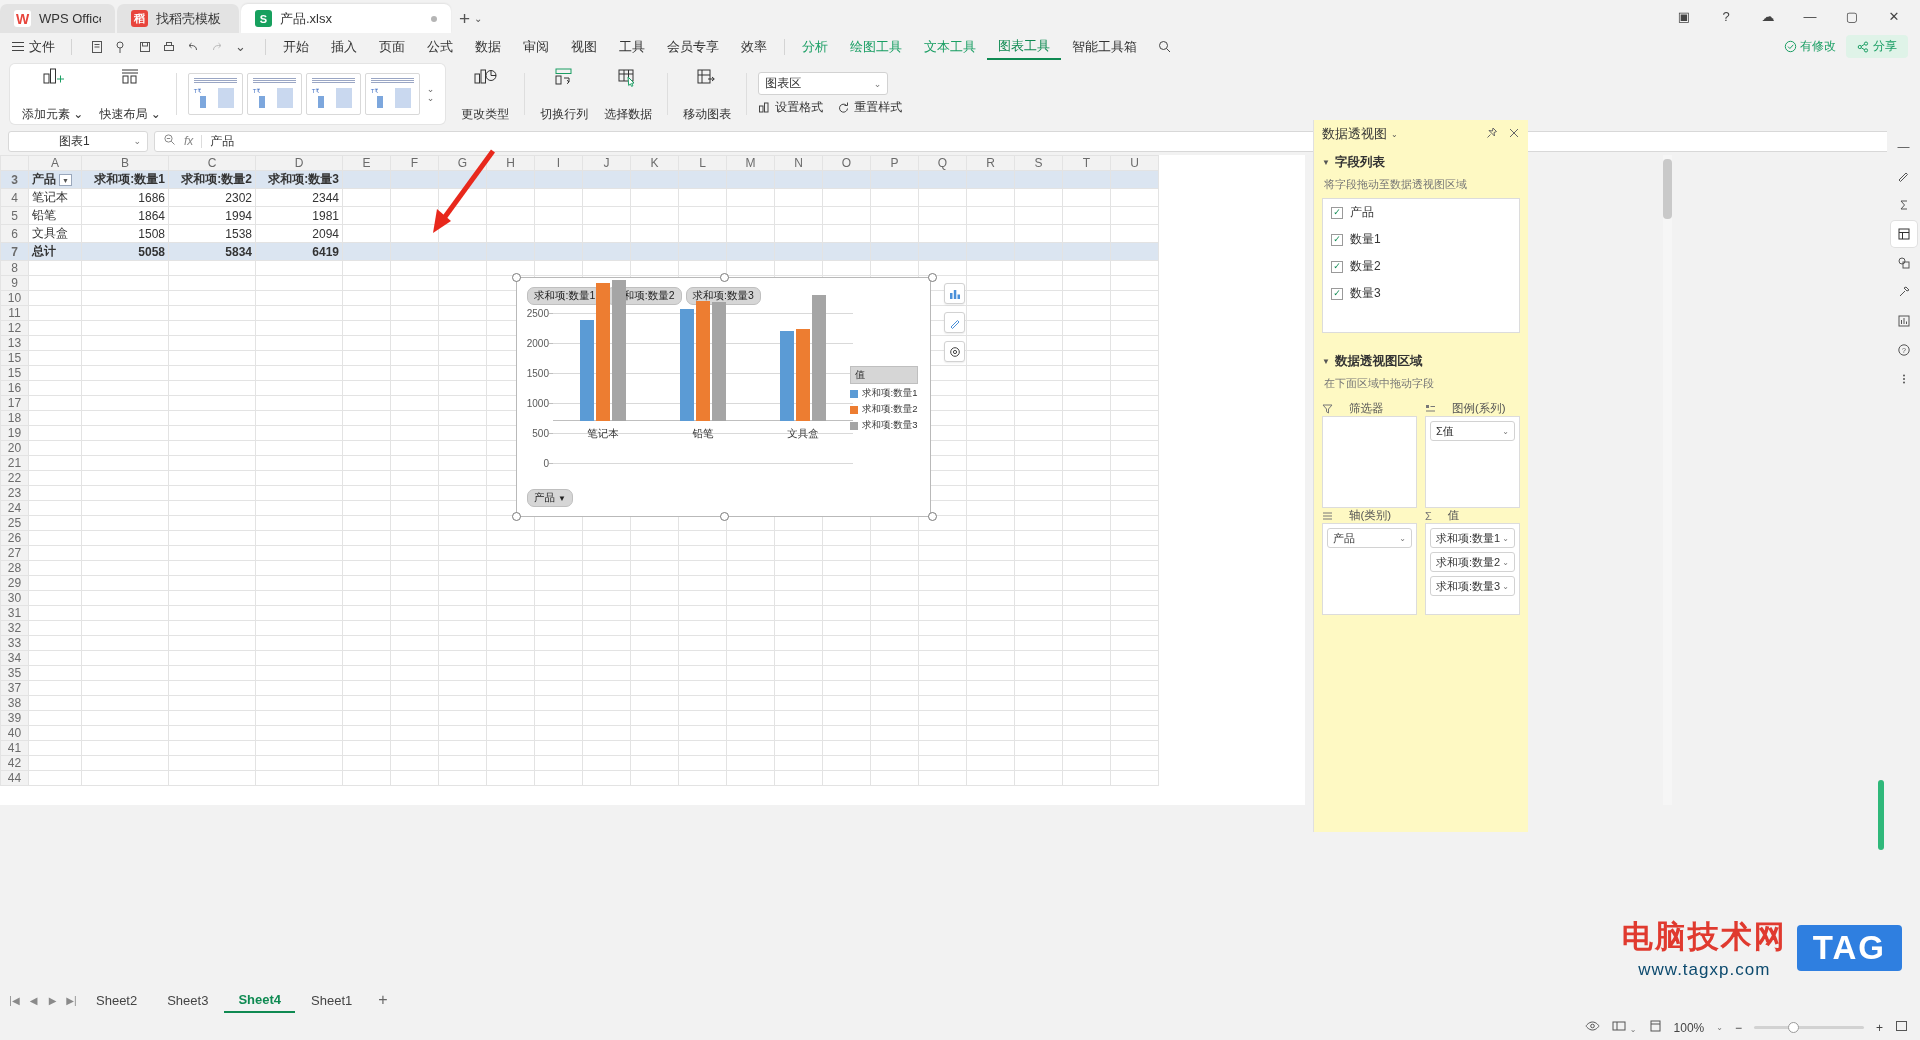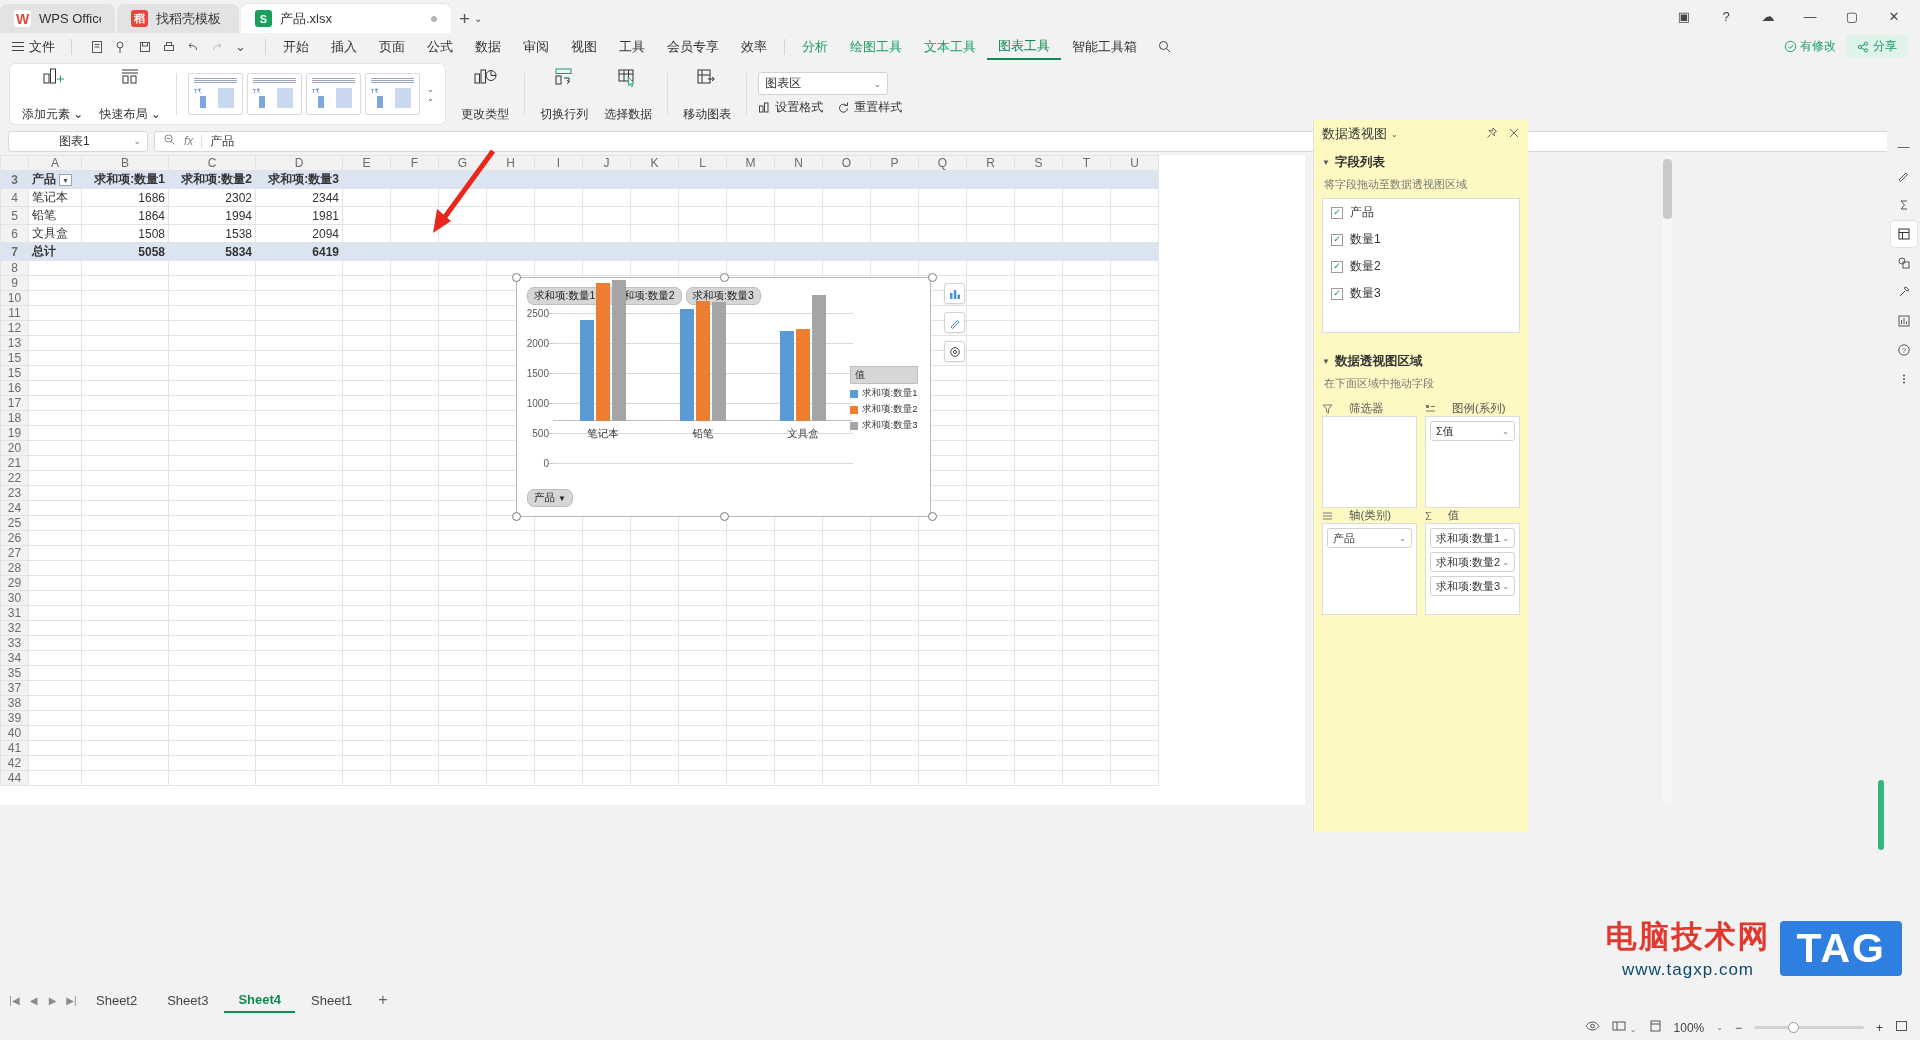--- a/index.html
+++ b/index.html
@@ -213,21 +213,21 @@
   .vscroll2 { position:absolute; right:36px; bottom:190px; width:6px; height:70px;
     background:#2fb87a; border-radius:3px; }
 
   
   .wm { position:absolute; right:18px; bottom:60px; display:flex;
     align-items:center; gap:10px; }
   .wmtxt { text-align:center; }
   .wm1 { font-size:31px; font-weight:bold; color:#e03a2f; letter-spacing:2px;
     font-family:"DejaVu Sans",sans-serif; }
   .wm2 { font-size:17px; color:#0c4a6e; letter-spacing:1px; margin-top:2px; }
-  .wmbox { background:#2f7fe0; color:#fff; font-size:41px; font-weight:bold;
+  .wmbox { background:#2f7fe0; color:#fff; font-size:33px; font-weight:bold;
     padding:4px 16px; border-radius:4px; letter-spacing:2px; }
 </style>
 </head>
 <body>
 
 <div class="titlebar">
   <div class="tab home">
     <span class="tabico ic-wps">W</span>
     <span class="tablabel">WPS Office</span>
   </div>

